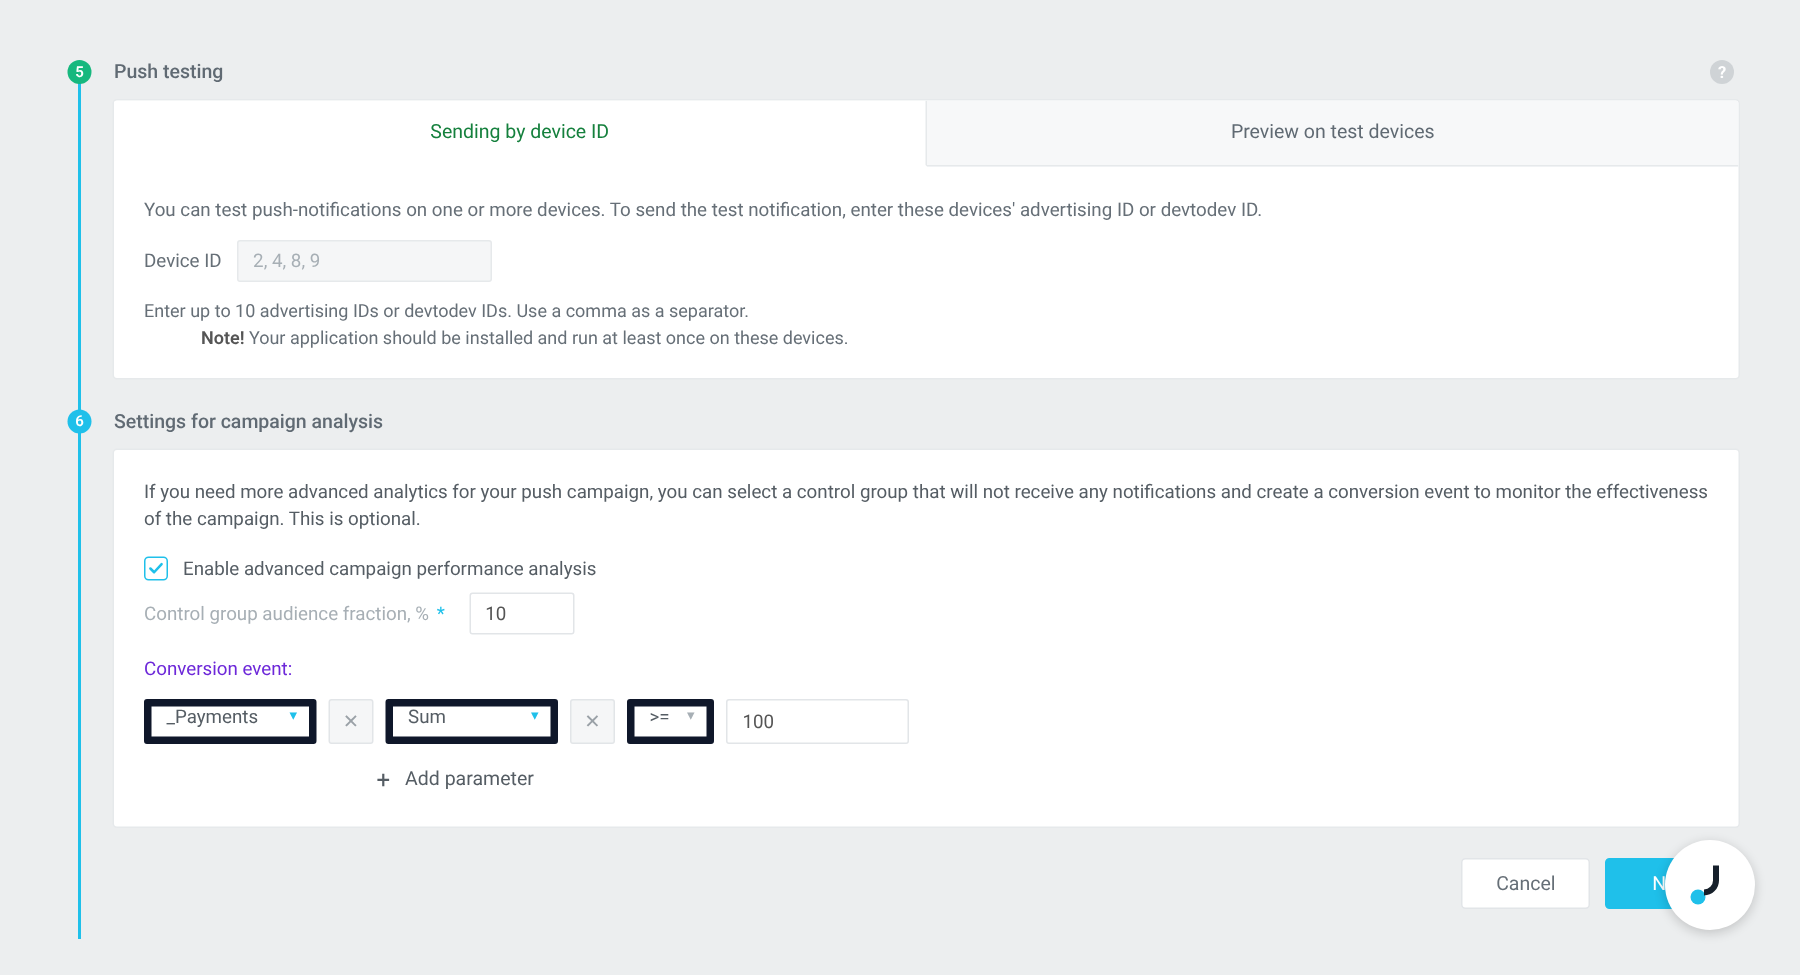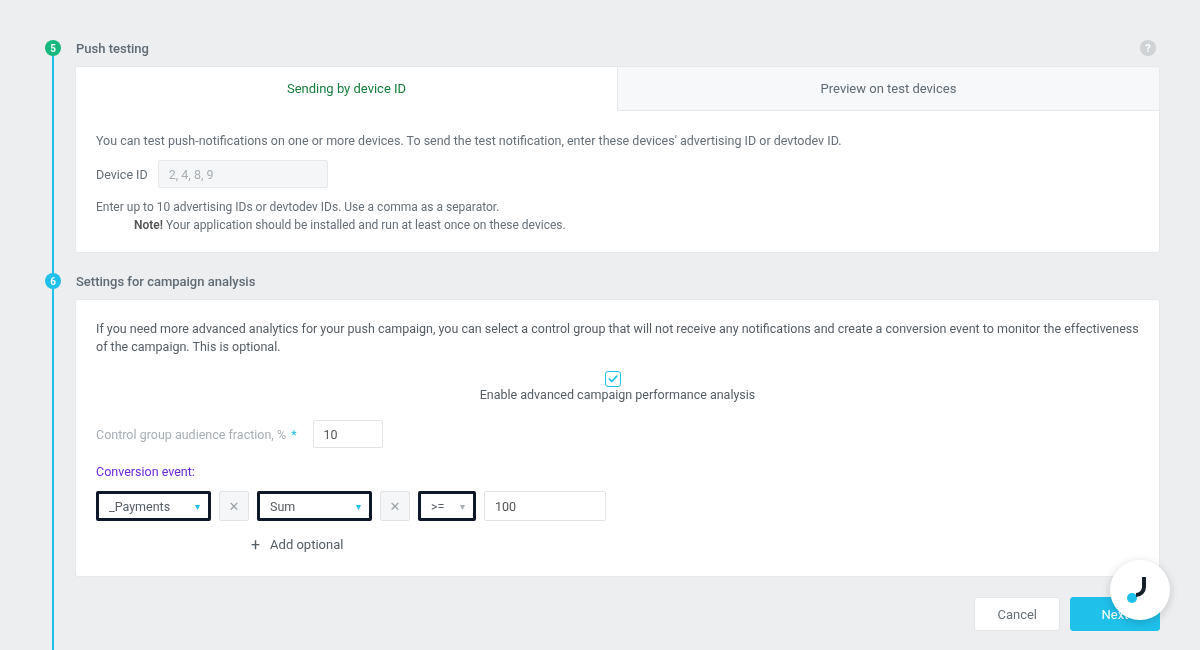--- a/index.html
+++ b/index.html
@@ -108,21 +108,21 @@
   .hint b { font-weight:600; color:#555;padding-left:38px; }
   .skip-bar {
     background:#f7f8f9;
     border-top:1px solid #eceef0;
     padding:12px 20px;
     font-size:12.5px;
     color:#666f77;
   }
   .card-body { padding:20px 20px 22px 20px; }
   .desc { font-size:12.5px; color:#555d64; margin-bottom:16px; line-height:1.4; }
-  .checkbox-row { display:flex; align-items:center; margin-bottom:18px;flex-direction:column; }
+  .checkbox-row { display:flex; align-items:center; margin-bottom:8px; }
   .chk {
     width:16px; height:16px;
     border:1.5px solid #1fc0ea;
     border-radius:3px;
     margin-right:10px;
     display:flex; align-items:center; justify-content:center;
     color:#1fc0ea;
   }
   .chk svg { width:10px; height:10px; }
   .chk-label { font-size:12.5px; color:#555d64; }
@@ -137,24 +137,24 @@
     font-size:12.5px;
     color:#555;
     background:#fff;
     display:flex; align-items:center;
     margin-left:16px;
     width:70px;
   }
   .conv-label { font-size:12.5px; color:#6d28d9; margin-bottom:12px; }
   .filter-row { display:flex; align-items:center; gap:8px; margin-bottom:14px; }
   .select {
-    border:3px solid #0f172a;
+    border:5px solid #0f172a;
     border-radius:2px;
     height:30px;
-    display:flex; align-items:center;
+    display:flex; 
     padding:0 8px 0 10px;
     font-size:12.5px;
     color:#555d64;
     background:#fff;
     cursor:pointer;
     justify-content:space-between;
   }
   .select .chev { color:#1fc0ea; font-size:10px; margin-left:auto; }
   .select .chev.muted { color:#a7afb5; }
   .clear-btn {
@@ -284,21 +284,21 @@
           </div>
           <div class="select" style="width:58px;">
             <span>&gt;=</span>
             <span class="chev muted">▾</span>
           </div>
           <div class="val-input">100</div>
         </div>
 
         <div class="add-param">
           <span class="plus">+</span>
-          <span>Add optional</span>
+          <span>Add parameter</span>
         </div>
       </div>
     </div>
   </div>
 
   <div class="footer">
     <div class="btn btn-cancel">Cancel</div>
     <div class="btn btn-next">Next</div>
   </div>
 </div>

